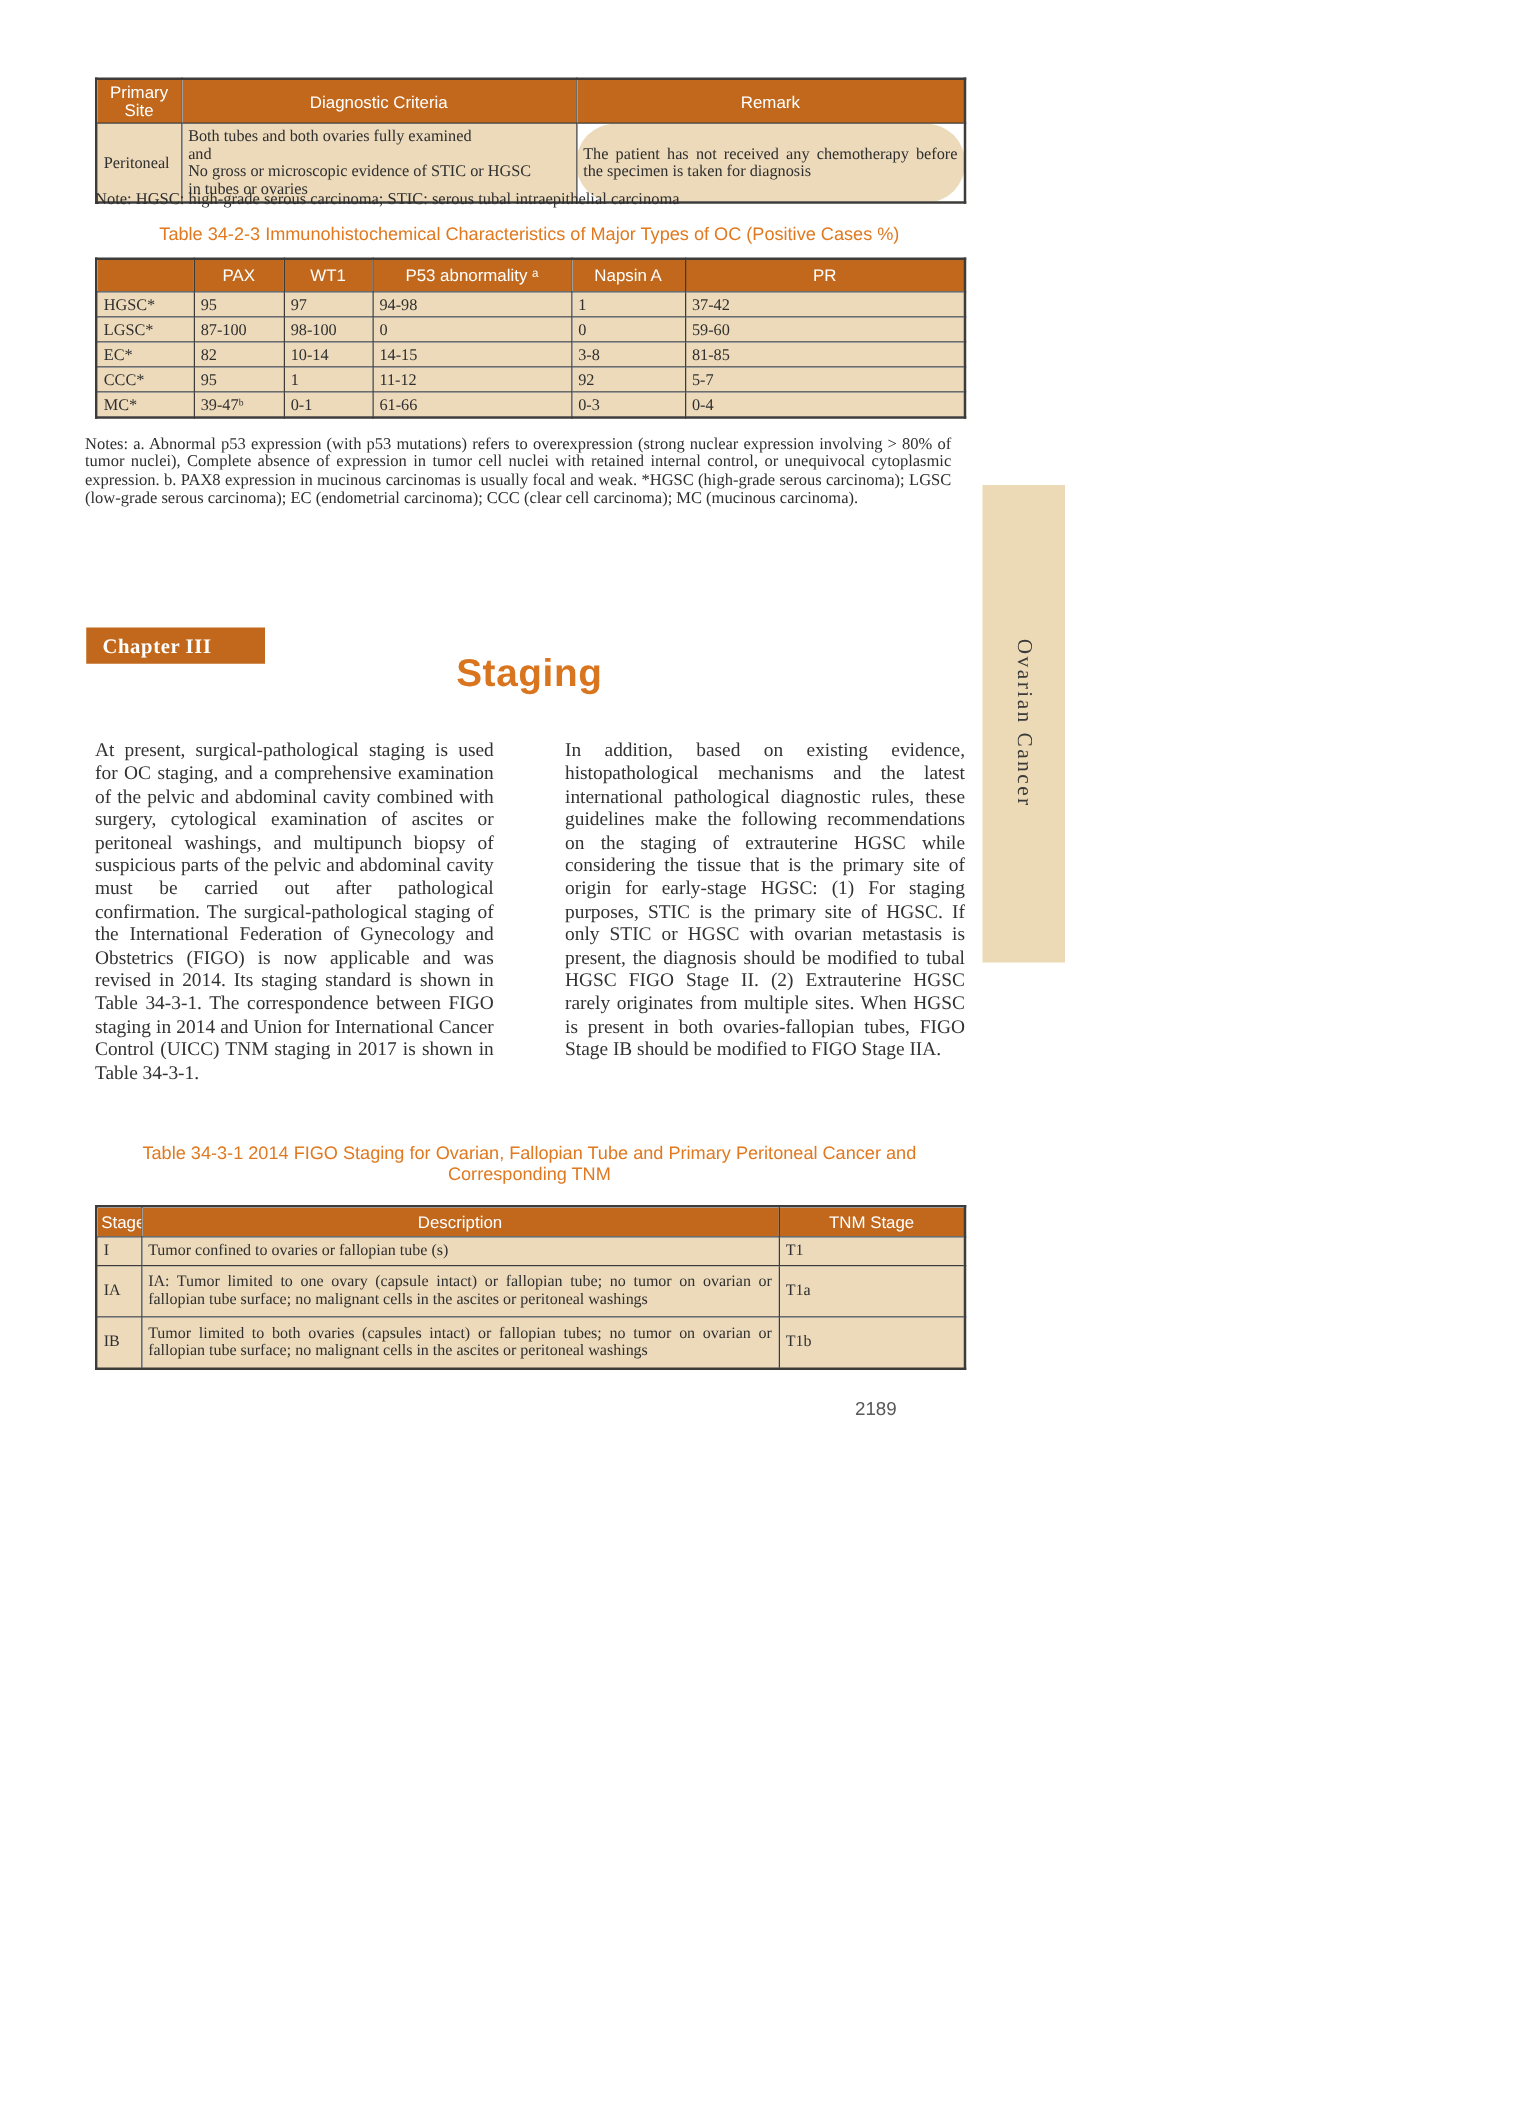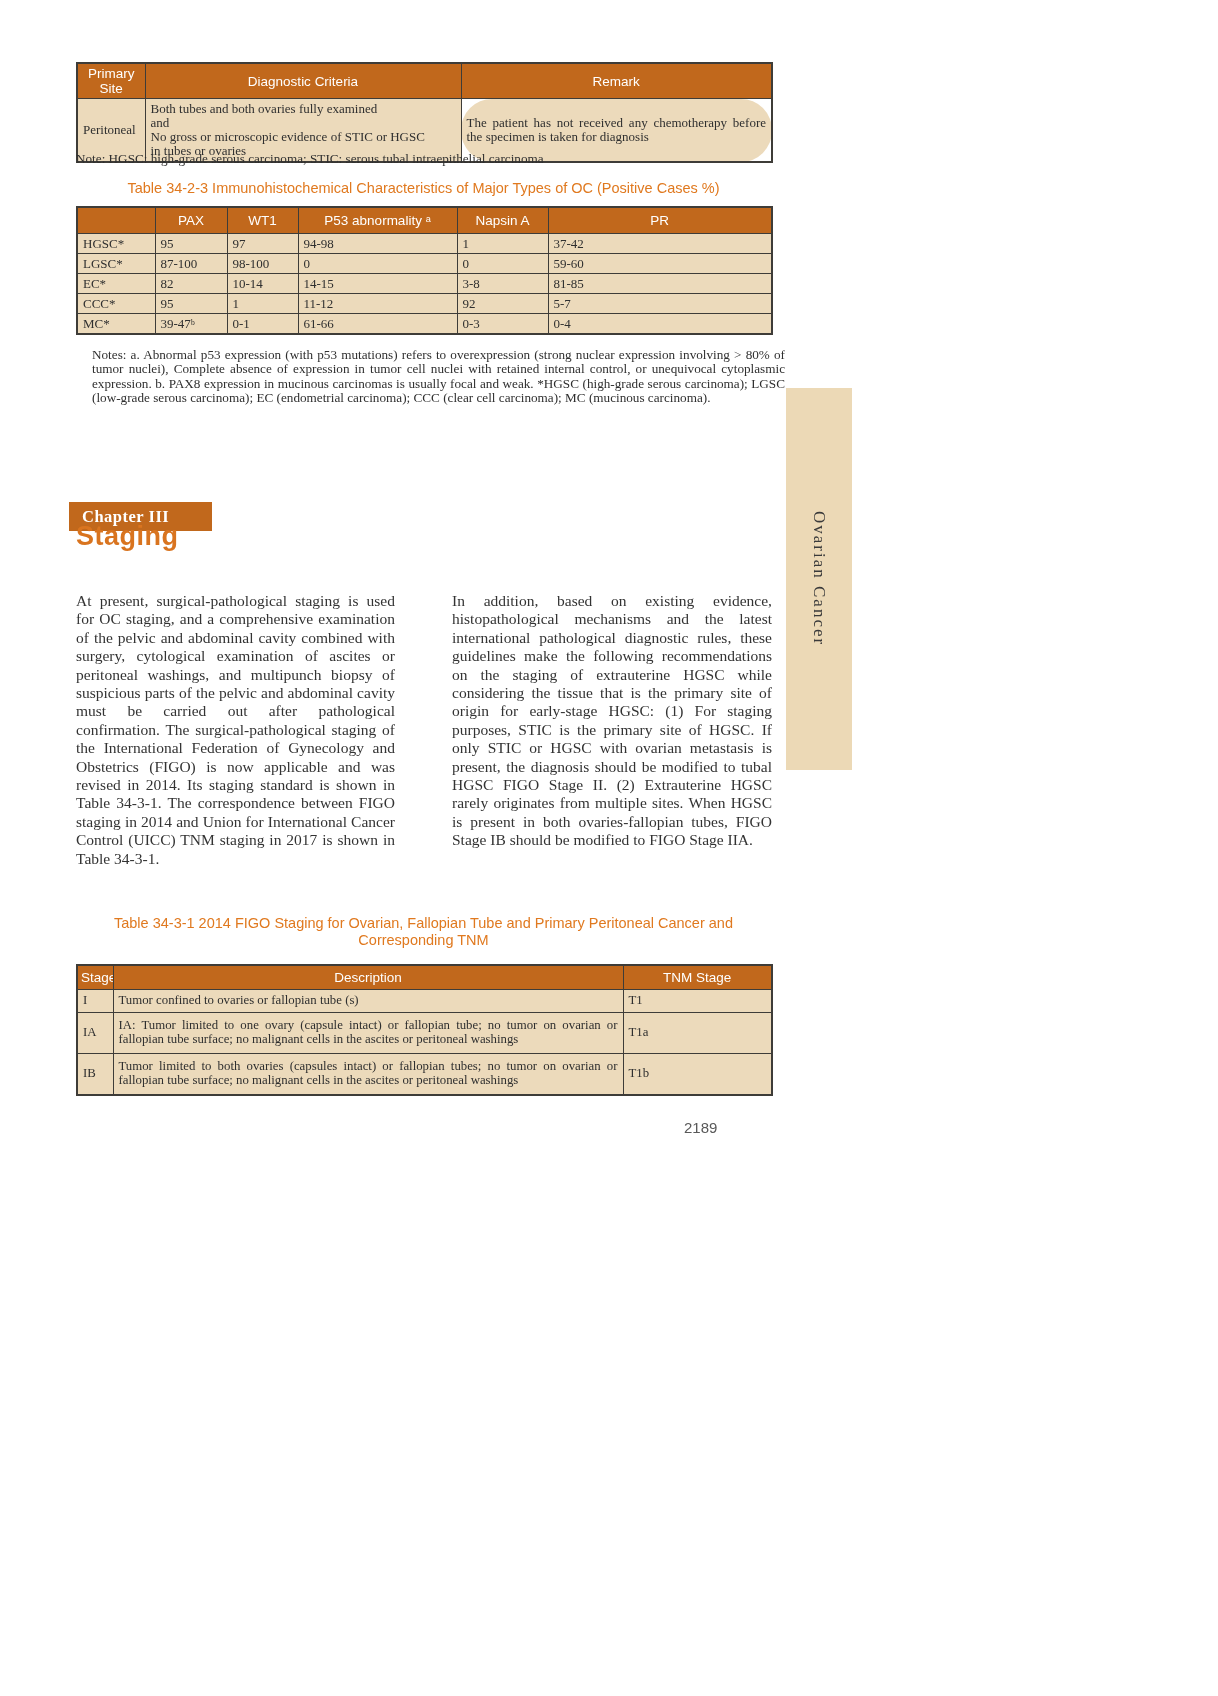--- a/index.html
+++ b/index.html
@@ -22,30 +22,30 @@
   .t1 .criteria{white-space:pre-line;line-height:14px;vertical-align:middle;margin-top:30px;}
   .t1 .remark{line-height:14.5px;text-align:justify;border-radius:31px;}
   .note1{position:absolute;left:76px;top:151px;font-size:13.2px;color:#2f2f2f;}
 
   
   .t2title{position:absolute;left:76px;top:180px;width:695px;text-align:center;
            font-family:"Liberation Sans",sans-serif;font-size:14.5px;color:#e0791f;}
   .t2{position:absolute;left:76px;top:206px;width:695px;}
   .t2 th{height:21px;}
   .t2 td{height:17px;font-size:13px;padding:1px 5px;}
-  .notes2{position:absolute;left:92px;top:348px;width:693px;font-size:13.2px;
+  .notes2{position:absolute;left:68px;top:348px;width:693px;font-size:13.2px;
           line-height:14.3px;text-align:justify;color:#2f2f2f;}
 
   
   .chapterbox{position:absolute;left:69px;top:502px;width:143px;height:29px;
               background:#c1681c;color:#ffffff;font-family:"Liberation Serif",serif;
               font-size:16.5px;font-weight:bold;line-height:29px;padding-left:13px;
               box-sizing:border-box;letter-spacing:0.5px;}
-  .staging{position:absolute;left:76px;top:521px;width:695px;text-align:left;
-           font-family:"Liberation Sans",sans-serif;font-size:27px;font-weight:bold;
+  .staging{position:absolute;left:76px;top:521px;width:695px;text-align:center;
+           font-family:"Liberation Sans",sans-serif;font-size:31px;font-weight:bold;
            color:#d9741f;letter-spacing:0.5px;}
 
   
   .bodycol{position:absolute;top:592px;font-size:15.5px;line-height:18.4px;
            text-align:justify;color:#333333;}
   .bodycol.left{left:76px;width:319px;}
   .bodycol.right{left:452px;width:320px;}
 
   
   .t3title{position:absolute;left:76px;top:915px;width:695px;text-align:center;

